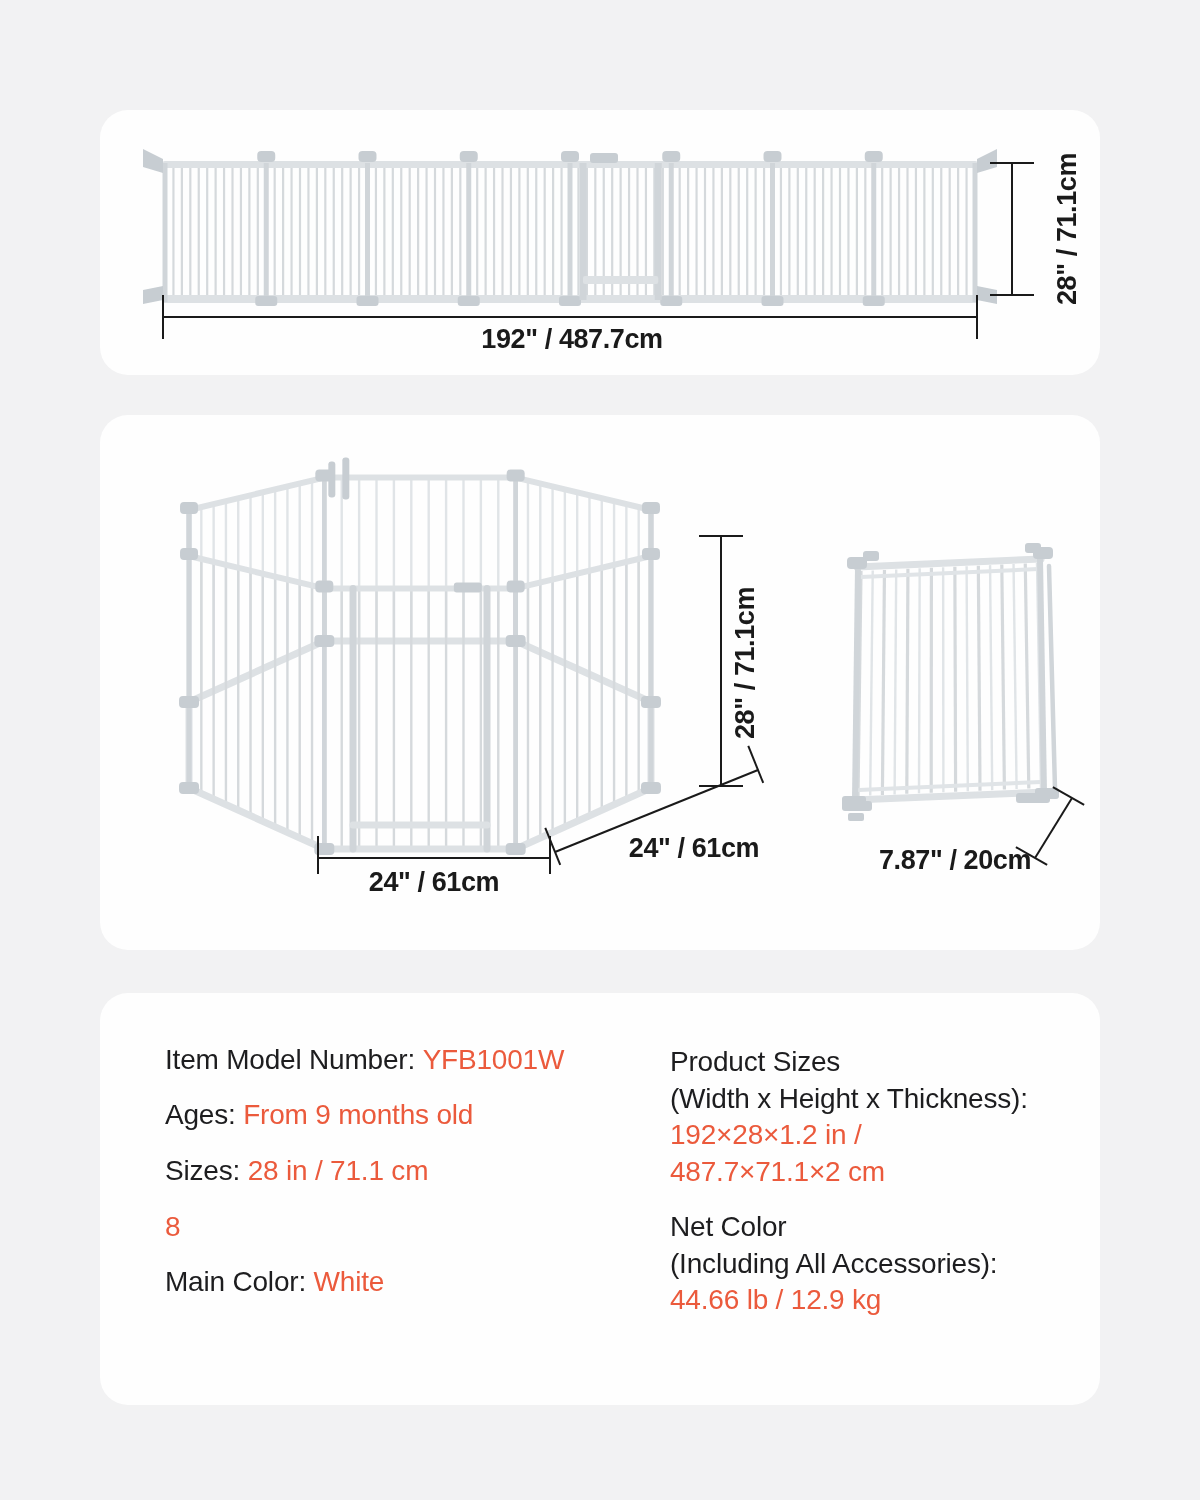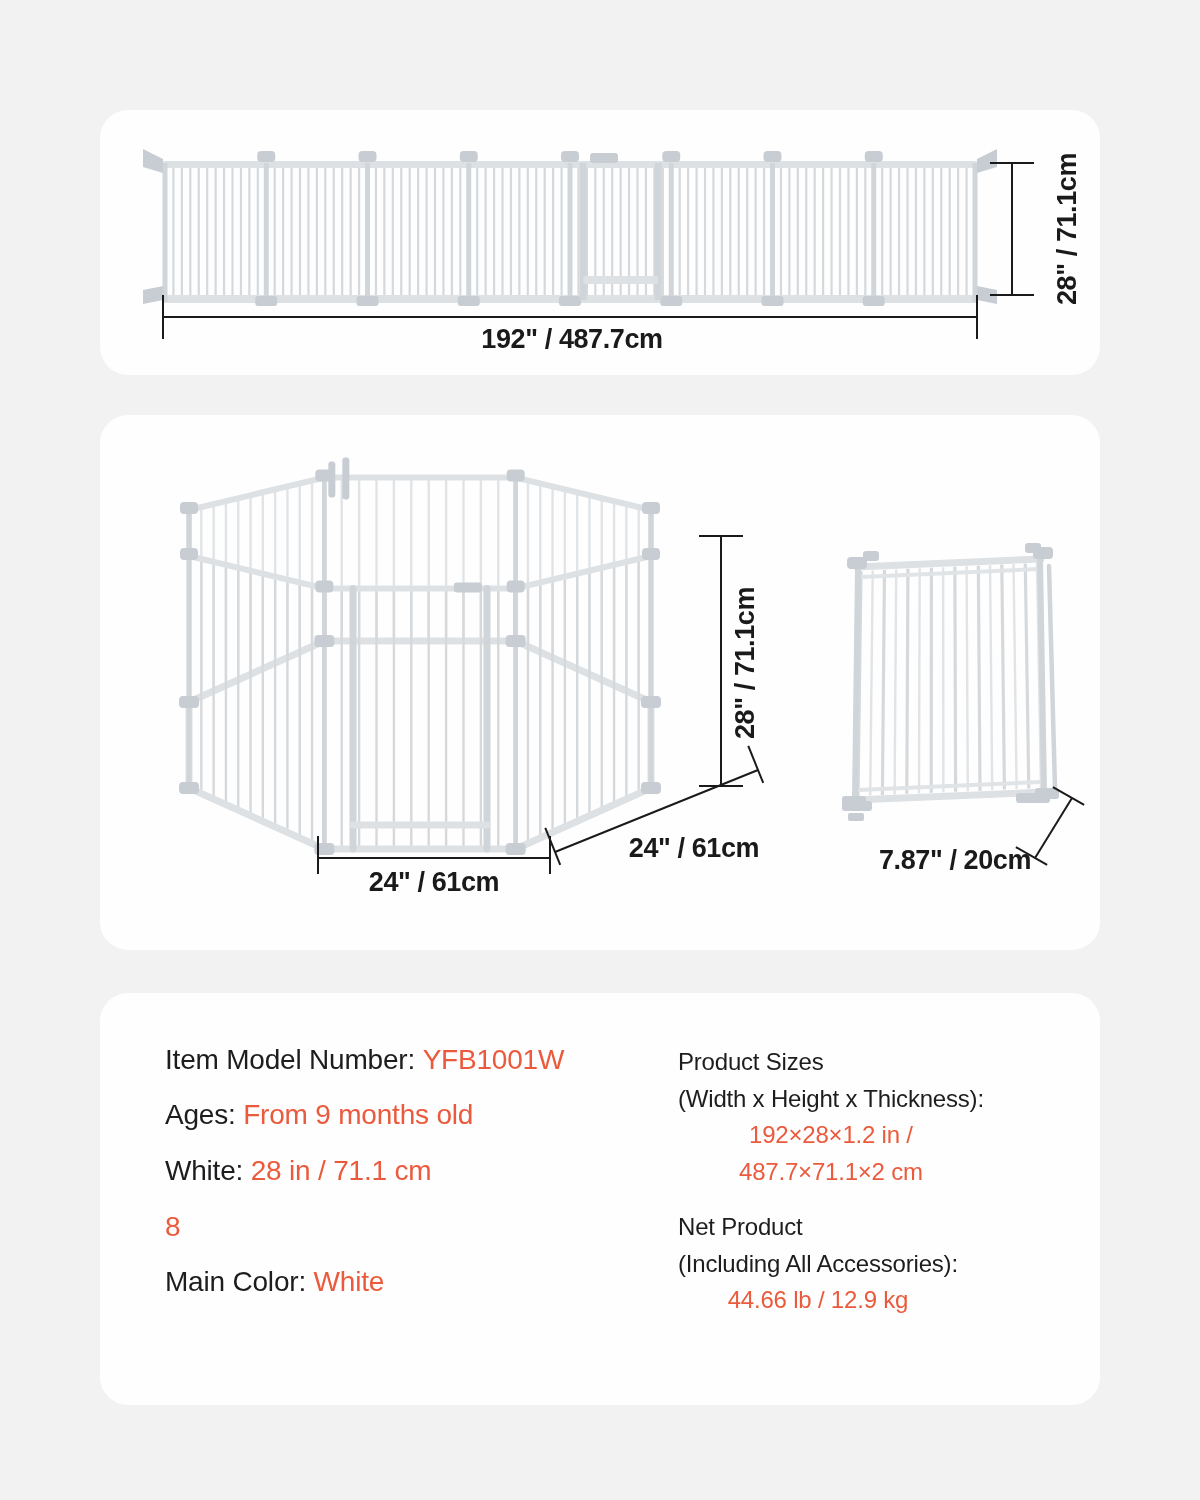--- a/index.html
+++ b/index.html
@@ -25,25 +25,25 @@
   }
   .dim.rot{transform:translate(-50%,-50%) rotate(-90deg);}
   .col-left{position:absolute;left:65px;top:39px;}
   .spec-row{
     height:55.6px;display:flex;align-items:center;
     font-size:28px;color:var(--text,#1d1d1f);letter-spacing:-0.2px;white-space:pre;
   }
   .spec-row .v{color:var(--accent,#EB5A3C);text-align:right;}
   .col-right{position:absolute;left:570px;top:0;width:430px;height:100%;}
   .para{
-    position:absolute;left:8px;
-    font-size:24px;line-height:36.5px;color:var(--text,#1d1d1f);
+    position:absolute;left:0;
+    font-size:28px;line-height:36.5px;color:var(--text,#1d1d1f);
     letter-spacing:-0.2px;white-space:nowrap;
   }
-  .para .v{color:var(--accent,#EB5A3C);text-align:center;}
+  .para .v{color:var(--accent,#EB5A3C);}
 </style>
 </head>
 <body>
 
 <div class="page">
 
   <section class="card card1">
     <svg id="svg-flat" width="1000" height="265" viewBox="0 0 1000 265">
         <line x1="73.4375" y1="57" x2="73.4375" y2="188" stroke="#D5D9DC" stroke-width="2.2" stroke-linecap="butt"></line>
         <line x1="81.875" y1="57" x2="81.875" y2="188" stroke="#D5D9DC" stroke-width="2.2" stroke-linecap="butt"></line>
@@ -361,32 +361,32 @@
     <div class="dim rot" style="left:645px;top:248px">28" / 71.1cm</div>
     <div class="dim" style="left:334px;top:467px">24" / 61cm</div>
     <div class="dim" style="left:594px;top:433px">24" / 61cm</div>
     <div class="dim" style="left:855px;top:445px">7.87" / 20cm</div>
   </section>
 
   <section class="card card3">
     <div class="col-left">
       <div class="spec-row"><span class="k">Item Model Number: </span><span class="v">YFB1001W</span></div>
       <div class="spec-row"><span class="k">Ages: </span><span class="v">From 9 months old</span></div>
-      <div class="spec-row"><span class="k">White: </span><span class="v">28 in / 71.1 cm</span></div>
+      <div class="spec-row"><span class="k">Sizes: </span><span class="v">28 in / 71.1 cm</span></div>
       <div class="spec-row"><span class="v">8</span></div>
       <div class="spec-row"><span class="k">Main Color: </span><span class="v">White</span></div>
     </div>
     <div class="col-right">
       <div class="para" style="top:51px">
         <div class="k">Product Sizes</div>
         <div class="k">(Width x Height x Thickness):</div>
         <div class="v">192×28×1.2 in /</div>
         <div class="v">487.7×71.1×2 cm</div>
       </div>
       <div class="para" style="top:216px">
-        <div class="k">Net Product</div>
+        <div class="k">Net Color</div>
         <div class="k">(Including All Accessories):</div>
         <div class="v">44.66 lb / 12.9 kg</div>
       </div>
     </div>
   </section>
 
 </div>
 
 </body></html>

